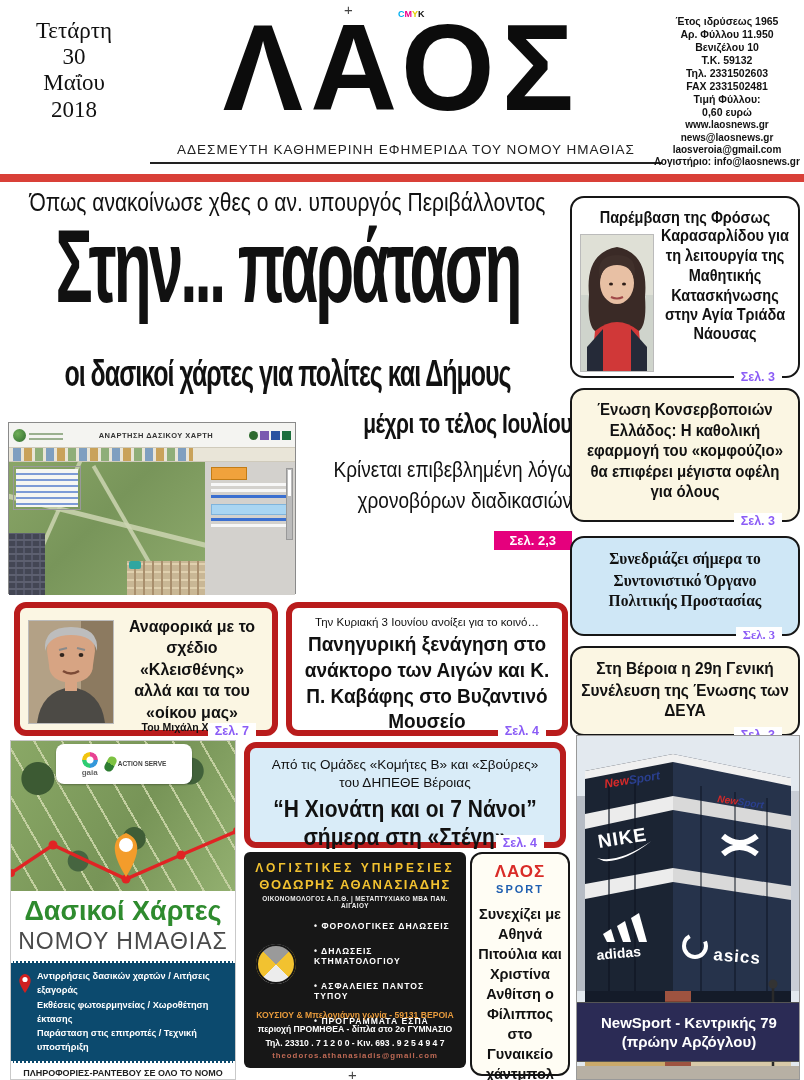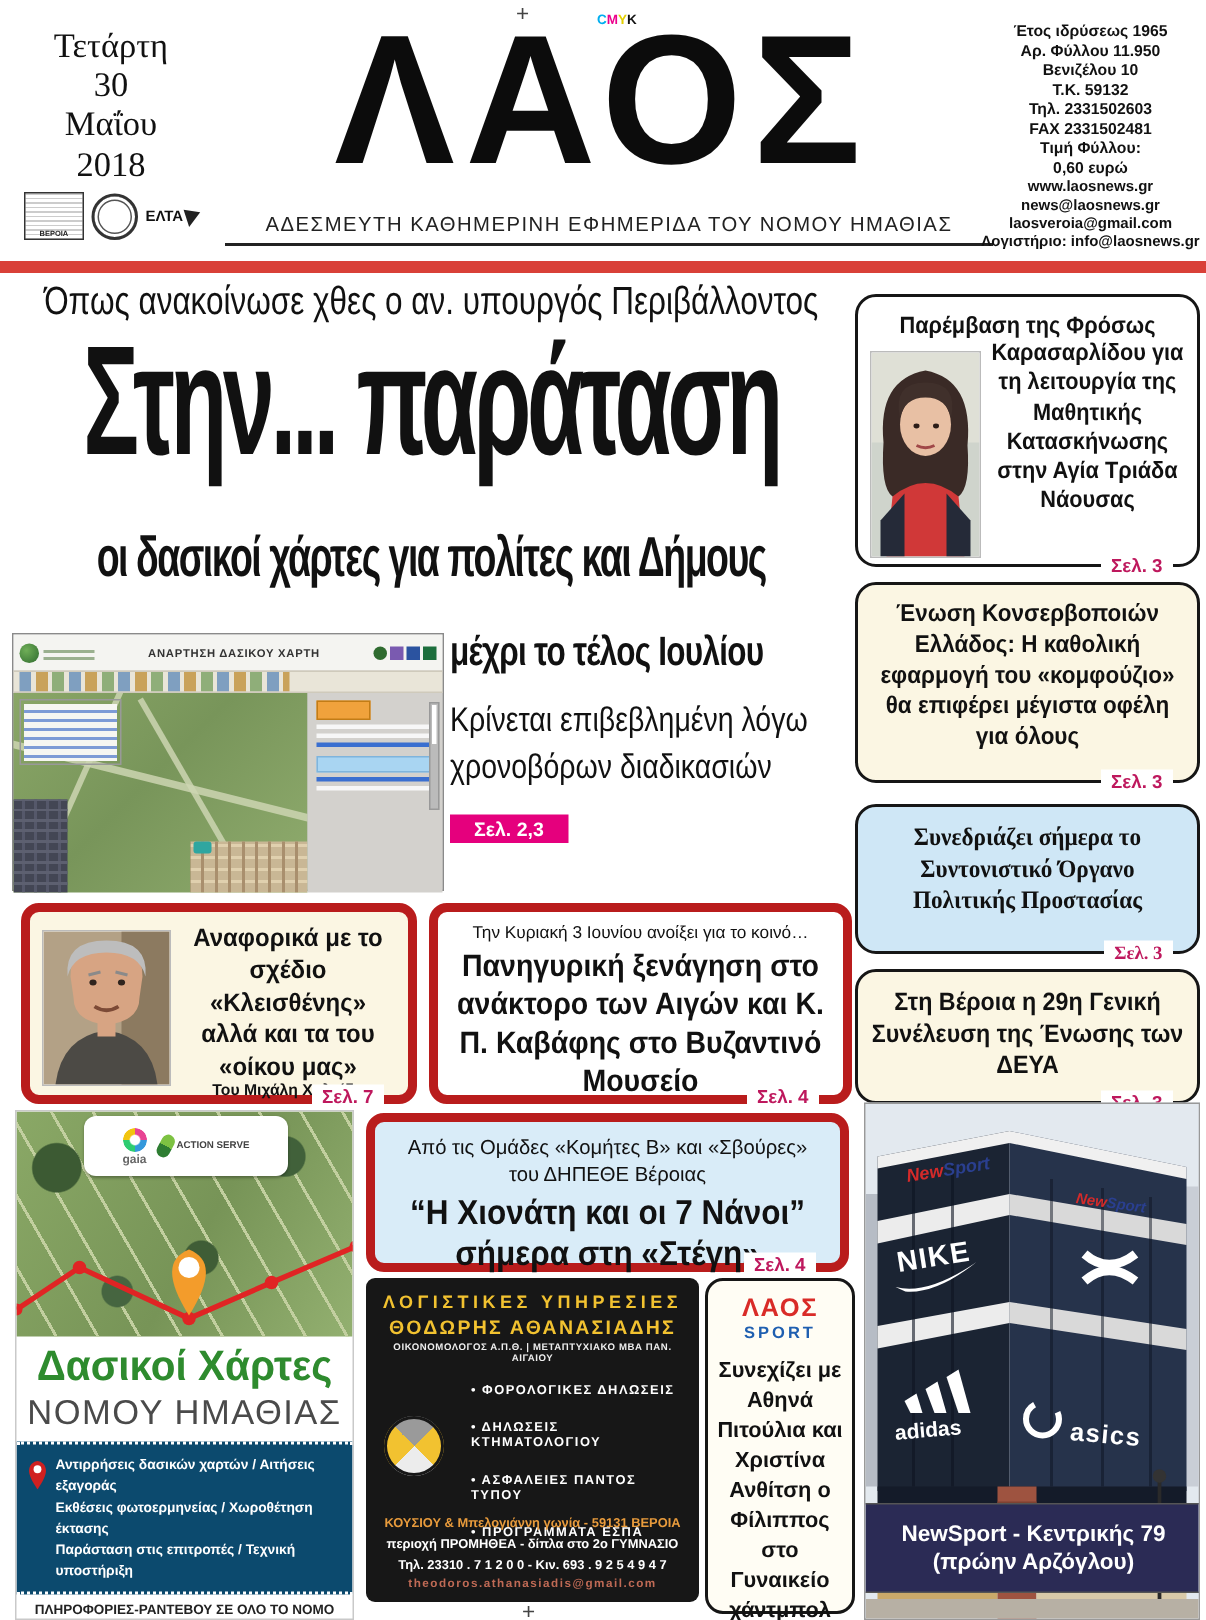--- a/index.html
+++ b/index.html
@@ -26,21 +26,21 @@
   .info-block{left:652px;top:15px;width:150px;text-align:center;font-size:10.5px;font-weight:bold;line-height:1.24;color:#111;}
   .info-block div:nth-child(n+9){font-weight:bold;font-size:10px;}
   .red-rule{left:0;top:174px;width:804px;height:8px;background:#d94038;}
   
   .kicker{left:0;top:187px;width:575px;text-align:center;font-size:21px;font-weight:500;
       transform:scaleY(1.25);transform-origin:top;}
   .headline{left:0;top:215px;width:575px;text-align:center;font-weight:900;font-size:64px;letter-spacing:-3px;
       line-height:1;transform:scale(0.97,1.62);transform-origin:top center;}
   .subheadline{left:0;top:351px;width:575px;text-align:center;font-weight:900;font-size:25px;letter-spacing:-1px;
       transform:scaleY(1.5);transform-origin:top;}
-  .deck-wrap{left:300px;top:420px;width:272px;text-align:left;}
+  .deck-wrap{left:300px;top:408px;width:272px;text-align:right;}
   .deck{font-weight:900;font-size:21px;letter-spacing:-0.5px;transform:scaleY(1.3);transform-origin:top;}
   .lead-note{margin-top:22px;font-size:19px;font-weight:400;line-height:1.35;transform:scaleY(1.2);transform-origin:top;}
   .lead-badge{display:inline-block;margin-top:26px;background:#e5007d;color:#fff;font-weight:bold;
       font-size:13px;padding:2px 16px;}
   
   .gis{left:8px;top:422px;width:288px;height:172px;background:#bfbfbf;border:1px solid #8a8a8a;box-sizing:border-box;}
   .gis-top{height:24px;background:#f4f4f1;display:flex;align-items:center;padding:0 4px;box-sizing:border-box;}
   .gis-logo{width:13px;height:13px;border-radius:50%;background:radial-gradient(circle at 35% 35%,#6fae57,#2f6b2f);margin-right:3px;}
   .gis-logotxt{width:34px;height:10px;background:repeating-linear-gradient(0deg,#9ab08f 0 2px,#f4f4f1 2px 5px);}
   .gis-title{flex:1;text-align:center;font-size:7.5px;font-weight:bold;letter-spacing:.5px;color:#333;}
@@ -64,21 +64,21 @@
   .gis-orange{width:34px;height:11px;background:#f0a23c;border:1px solid #c27c16;}
   .gis-line{height:3px;background:#f7f7f7;margin-top:3px;}
   .gis-line.blue{background:#3a6fd0;}
   .gis-strip{height:9px;background:#a9d5f2;margin-top:6px;border:1px solid #7fb4dc;}
   .gis-scroll{position:absolute;right:2px;top:6px;width:5px;height:70px;background:#bbb;border:1px solid #999;}
   .gis-scroll i{display:block;width:3px;height:26px;background:#fff;margin:1px auto;}
   
   .sbox{left:570px;width:230px;border:2px solid #161616;border-radius:14px;box-sizing:border-box;
       text-align:center;padding:10px 7px;background:#fff;}
   .sbox .txt{font-weight:bold;line-height:1.26;transform:scaleY(1.08);transform-origin:top;}
-  .pbadge{position:absolute;right:16px;bottom:-9px;background:#fff;color:#be185d;font-weight:bold;
+  .pbadge{position:absolute;right:16px;bottom:-9px;background:#fff;color:#8b5cf6;font-weight:bold;
       font-size:12.5px;padding:0 7px;line-height:1.3;}
   .photo{border:1px solid #bbb;}
   
   .boxed{border:6px solid #b91c1c;border-radius:12px;box-sizing:border-box;background:#fff;}
   .byline{font-size:10.5px;font-weight:bold;margin-top:3px;}
   
   .dasikoi{left:10px;top:740px;width:226px;height:340px;background:#fff;border:1px solid #c9c9c9;box-sizing:border-box;overflow:hidden;}
   .d-photo{position:relative;height:150px;
       background:
         radial-gradient(circle at 12% 25%,#3c5a33 0 16px,transparent 17px),
@@ -141,28 +141,20 @@
     <span class="c">C</span><span class="m">M</span><span class="y">Y</span><span class="k">K</span>
   </div>
 
   <div class="abs date-block">
     <div>Τετάρτη</div>
     <div>30</div>
     <div>Μαΐου</div>
     <div>2018</div>
   </div>
 
-  <div class="abs stamps">
-    <div class="stamp-box">ΒΕΡΟΙΑ</div>
-    <div class="seal"></div>
-    <div class="elta">
-      <span>ΕΛΤΑ</span>
-      <span class="wing"></span>
-    </div>
-  </div>
 
   <div class="abs laos-logo">ΛΑΟΣ</div>
   <div class="abs tagline">ΑΔΕΣΜΕΥΤΗ ΚΑΘΗΜΕΡΙΝΗ ΕΦΗΜΕΡΙΔΑ ΤΟΥ ΝΟΜΟΥ ΗΜΑΘΙΑΣ</div>
 
   <div class="abs info-block">
     <div>Έτος ιδρύσεως 1965</div>
     <div>Αρ. Φύλλου 11.950</div>
     <div>Βενιζέλου 10</div>
     <div>Τ.Κ. 59132</div>
     <div>Τηλ. 2331502603</div>

